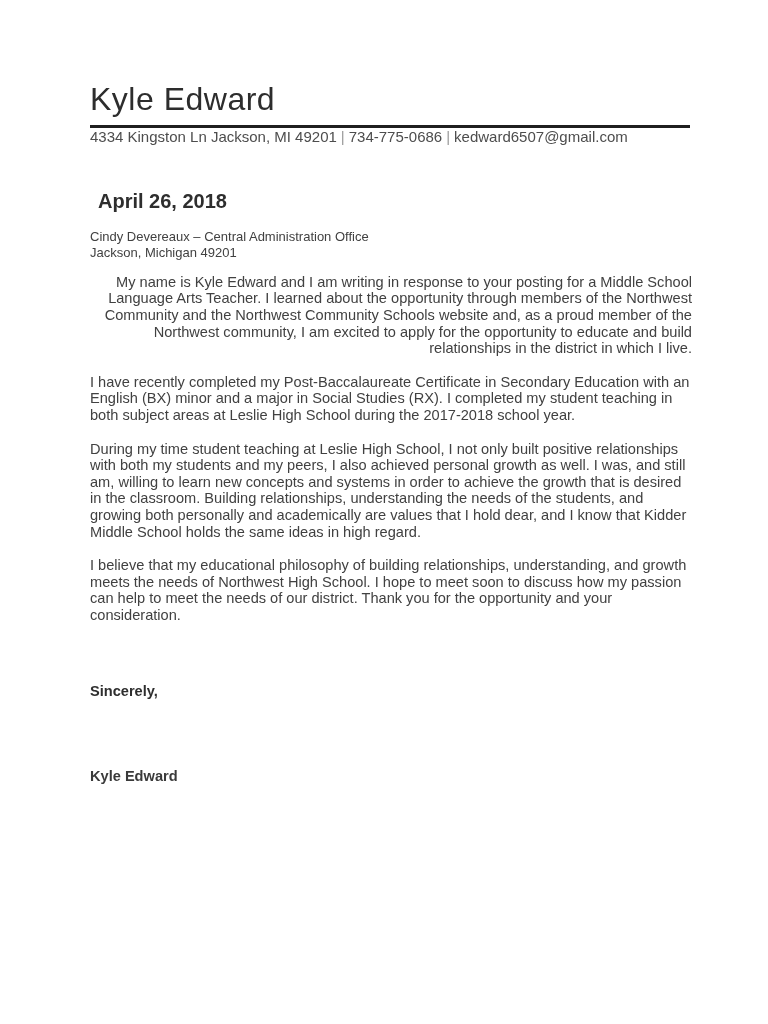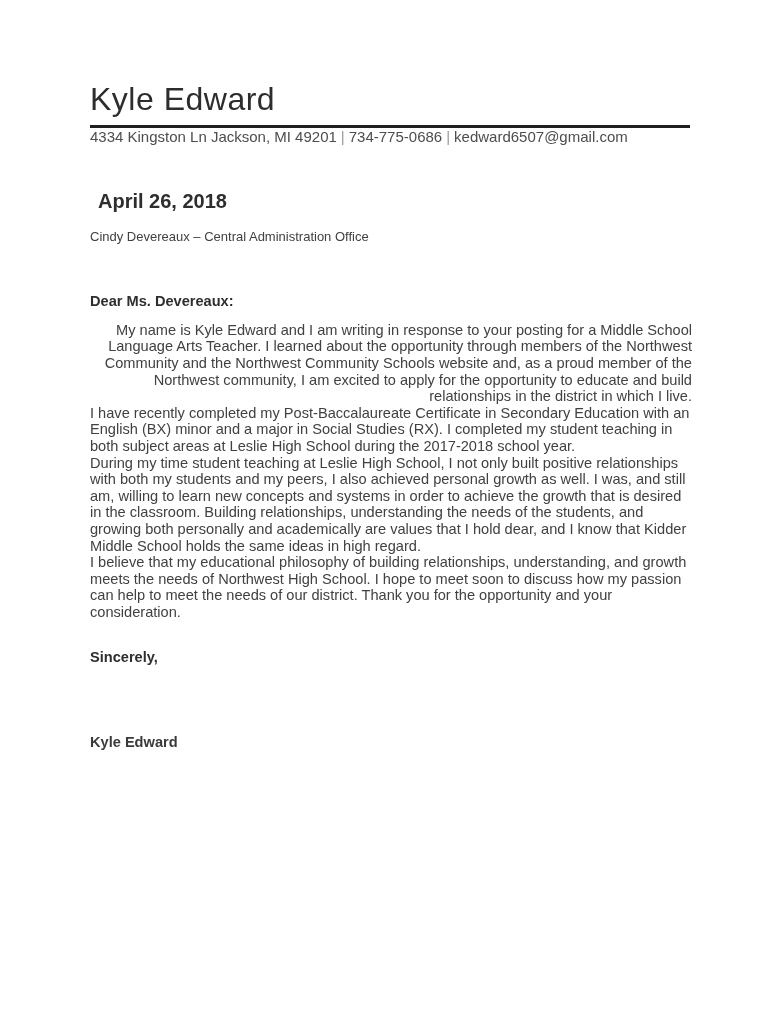--- a/index.html
+++ b/index.html
@@ -56,28 +56,29 @@
     color: #414141;
   }
   .salutation {
     margin-top: 48px;
     font-size: 14.6px;
     line-height: 16.6px;
     font-weight: 700;
     color: #2e2e2e;
   }
   .body-paragraph {
+    margin-top: 17px;
     width: 602px;
     font-size: 14.6px;
     line-height: 16.6px;
     color: #414141;
   }
   .body-paragraph.first { margin-top: 12px; text-align: right; }
   .closing {
-    margin-top: 29px;
+    margin-top: 60px;
     font-size: 14.6px;
     line-height: 16.6px;
     font-weight: 700;
     color: #2e2e2e;
   }
   .signature {
     margin-top: 68px;
     font-size: 14.6px;
     line-height: 16.6px;
     font-weight: 700;
@@ -95,23 +96,23 @@
     <div class="header-rule"></div>
 
     <div class="contact-line">
       <span>4334 Kingston Ln Jackson, MI 49201</span><span class="contact-sep">|</span><span>734-775-0686</span><span class="contact-sep">|</span><span>kedward6507@gmail.com</span>
     </div>
 
     <div class="letter-date">April 26, 2018</div>
 
     <div class="recipient-block">
       <div>Cindy Devereaux – Central Administration Office</div>
+      <div>Jackson, Michigan 49201</div>
     </div>
 
-    <div class="salutation">Dear Ms. Devereaux:</div>
 
     <div class="body-paragraph first">My name is Kyle Edward and I am writing in response to your posting for a Middle School Language Arts Teacher. I learned about the opportunity through members of the Northwest Community and the Northwest Community Schools website and, as a proud member of the Northwest community, I am excited to apply for the opportunity to educate and build relationships in the district in which I live.</div>
 
     <div class="body-paragraph">I have recently completed my Post-Baccalaureate Certificate in Secondary Education with an English (BX) minor and a major in Social Studies (RX). I completed my student teaching in both subject areas at Leslie High School during the 2017-2018 school year.</div>
 
     <div class="body-paragraph">During my time student teaching at Leslie High School, I not only built positive relationships with both my students and my peers, I also achieved personal growth as well. I was, and still am, willing to learn new concepts and systems in order to achieve the growth that is desired in the classroom. Building relationships, understanding the needs of the students, and growing both personally and academically are values that I hold dear, and I know that Kidder Middle School holds the same ideas in high regard.</div>
 
     <div class="body-paragraph">I believe that my educational philosophy of building relationships, understanding, and growth meets the needs of Northwest High School. I hope to meet soon to discuss how my passion can help to meet the needs of our district. Thank you for the opportunity and your consideration.</div>
 
     <div class="closing">Sincerely,</div>

